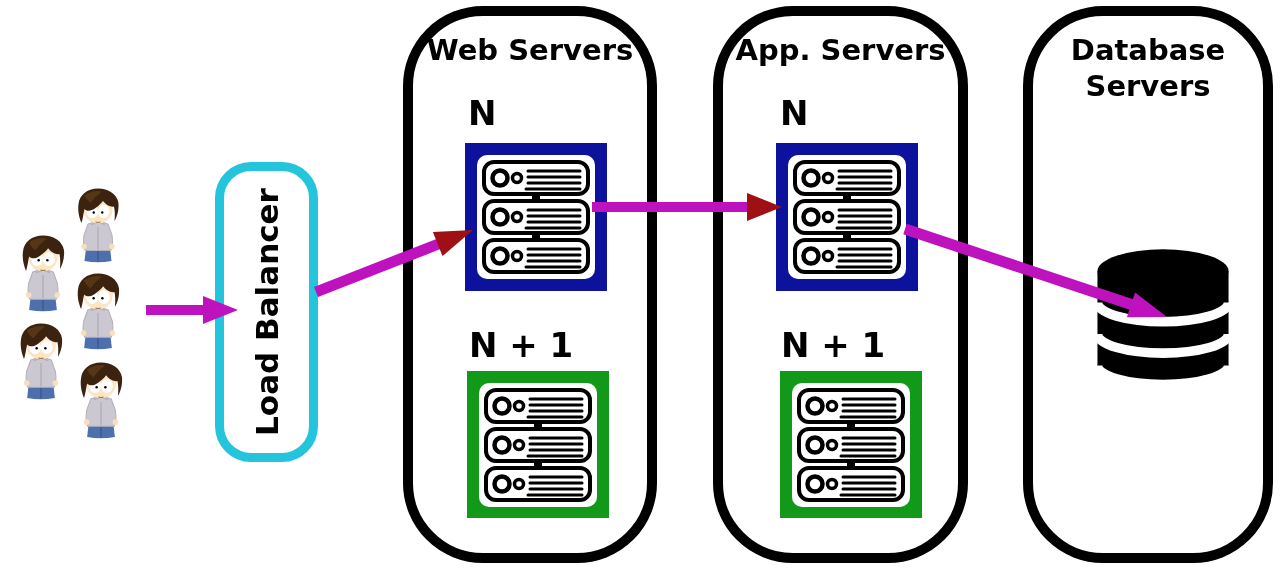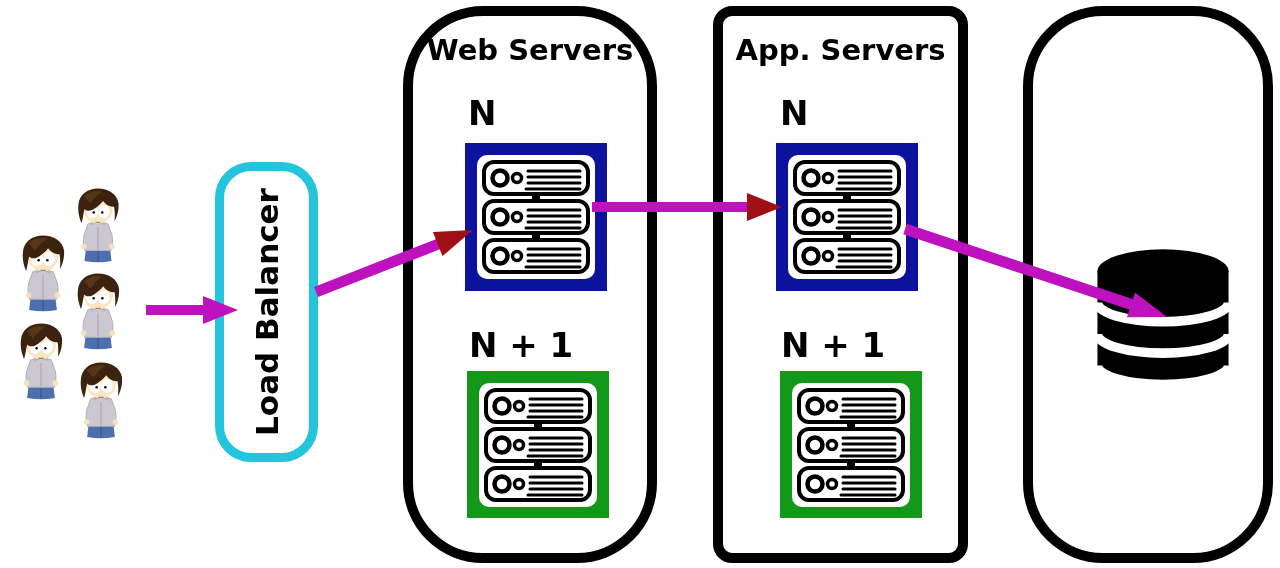--- a/index.html
+++ b/index.html
@@ -5,21 +5,21 @@
   html,body{margin:0;padding:0;background:#fff;}
   #canvas{
     position:relative;width:1280px;height:568px;background:#ffffff;overflow:hidden;
     font-family:"DejaVu Sans","Liberation Sans",sans-serif;
   }
   .panel{
     position:absolute;top:6px;height:557px;box-sizing:border-box;
     border:10px solid #000;border-radius:80px;background:#fff;
   }
   #panel-web{left:403px;width:254px;}
-  #panel-app{left:713px;width:255px;border-radius:19px;}
+  #panel-app{left:713px;width:255px;}
   #panel-db{left:1023px;width:250px;}
   .panel-title{
     position:absolute;top:16px;left:0;width:100%;text-align:center;
     font-size:29px;font-weight:bold;color:#000;line-height:36px;
   }
   .tier-label{
     position:absolute;font-size:34px;font-weight:bold;color:#000;line-height:34px;
   }
   .server-box{
     position:absolute;width:142px;height:148px;
@@ -181,20 +181,24 @@
     <div class="server-box" style="left: 57px; top: 355px; height: 147px; background-color: rgb(18, 153, 26);">
       <div class="server-card">
         <svg viewBox="0 0 108 114">
             <use href="#server-rack"></use>
           </svg>
       </div>
     </div>
   </div>
 
   <div class="panel" id="panel-db">
+    <div class="panel-title">
+      <div>Database</div>
+      <div>Servers</div>
+    </div>
     <svg id="db-cylinder" viewBox="0 0 104 104">
       <use href="#database"></use>
     </svg>
   </div>
 
   <svg id="arrows-svg" viewBox="0 0 1280 568">
     <g>
       <line x1="146" y1="310" x2="206" y2="310" stroke-width="10" stroke="#BE12BE"></line>
       <polygon points="203,296 238,310 203,324" fill="#BE12BE"></polygon>
     </g>

